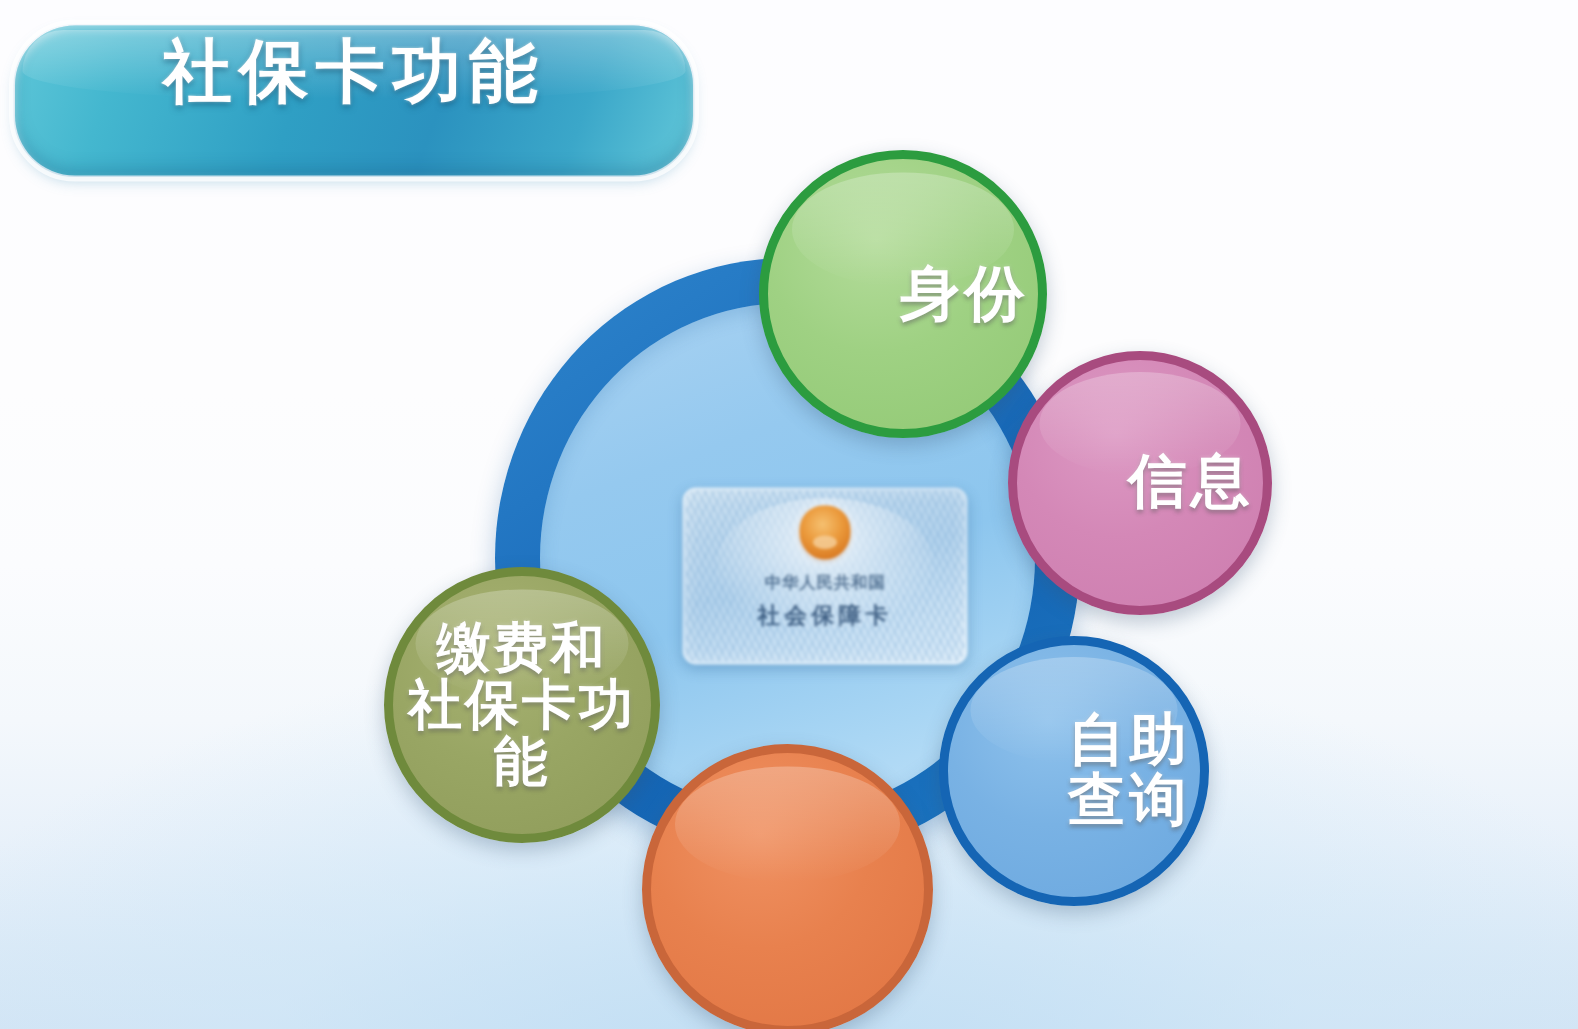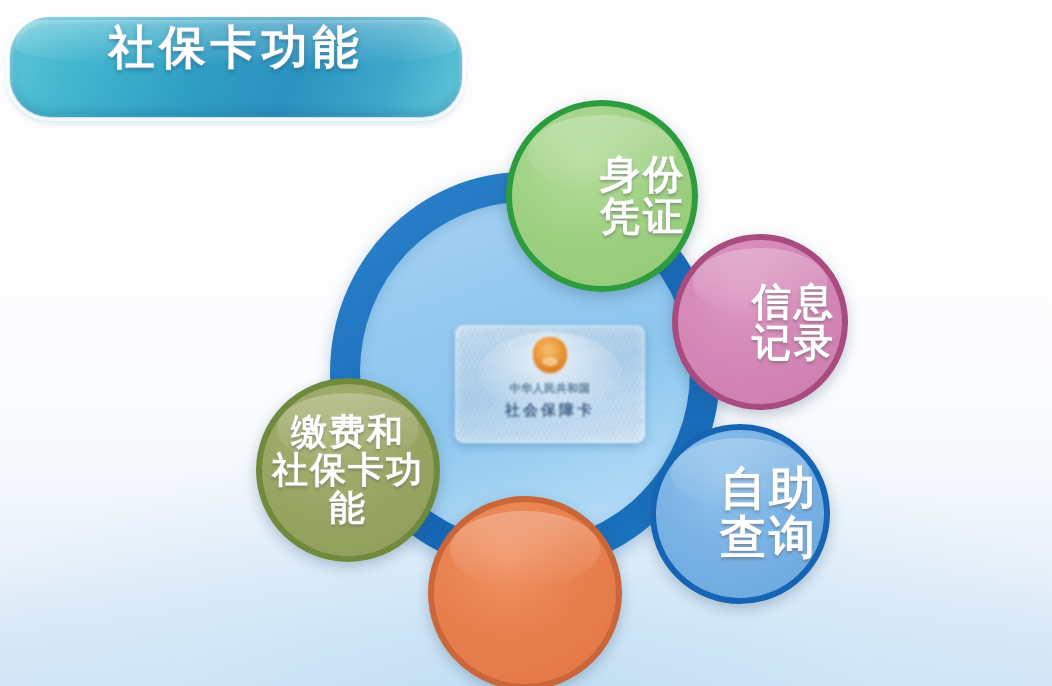--- a/index.html
+++ b/index.html
@@ -132,23 +132,23 @@
     background:linear-gradient(180deg,rgba(255,255,255,.26),rgba(255,255,255,0));
     pointer-events:none;z-index:2;
   }
 
   #node-identity{ left:506px;  top:100px; width:180px; height:180px;
     background:radial-gradient(circle at 40% 30%, #b4dc9b 0%, #9fd183 45%, #90c873 100%);
     border:6px solid #2c9c3f; font-size:40px; letter-spacing:3px;}
   #node-info{     left:672px;  top:234px; width:164px; height:164px;
     background:radial-gradient(circle at 40% 30%, #dd9ac4 0%, #d488b7 45%, #cc7cae 100%);
     border:6px solid #a84b7f; font-size:39px; letter-spacing:3px;}
-  #node-query{    left:650px;  top:424px; width:168px; height:168px;
+  #node-query{    left:626px;  top:424px; width:168px; height:168px;
     background:radial-gradient(circle at 40% 30%, #8fc2ec 0%, #79b2e4 45%, #6aa7df 100%);
-    border:6px solid #1565b4; font-size:46px; letter-spacing:3px;}
+    border:6px solid #1565b4; font-size:38px; letter-spacing:3px;}
   #node-medical{  left:428px;  top:496px; width:182px; height:182px;
     background:radial-gradient(circle at 40% 30%, #f09263 0%, #e8814e 45%, #e07442 100%);
     border:6px solid #c9663a; font-size:40px; letter-spacing:3px;}
   #node-payment{  left:256px;  top:378px; width:172px; height:172px;
     background:radial-gradient(circle at 40% 30%, #a8b273 0%, #99a664 45%, #8e9b59 100%);
     border:6px solid #6f8a3c; font-size:36px; letter-spacing:2px;}
   #node-finance{  left:302px;  top:168px; width:176px; height:176px;
     background:radial-gradient(circle at 40% 30%, #fbb03c 0%, #f79d1c 45%, #f29410 100%);
     border:6px solid #c98b14; font-size:40px; letter-spacing:3px;}
 </style>
@@ -170,25 +170,25 @@
 
   <div id="ss-card">
     <div id="card-guilloche"></div>
     <div id="card-sheen"></div>
     <div id="card-emblem"></div>
     <div id="card-line1">中华人民共和国</div>
     <div id="card-line2">社会保障卡</div>
   </div>
 
   <div id="node-identity" class="node">
-    <span class="lbl"><span>身份</span><br><span>凭证</span></span>
+    <span class="lbl"><span>身份</span><br></span>
   </div>
 
   <div id="node-info" class="node">
-    <span class="lbl"><span>信息</span><br><span>记录</span></span>
+    <span class="lbl"><span>信息</span><br></span>
   </div>
 
   <div id="node-query" class="node">
     <span class="lbl"><span>自助</span><br><span>查询</span></span>
   </div>
 
   <div id="node-medical" class="node">
     <span class="lbl"><br></span>
   </div>
 

